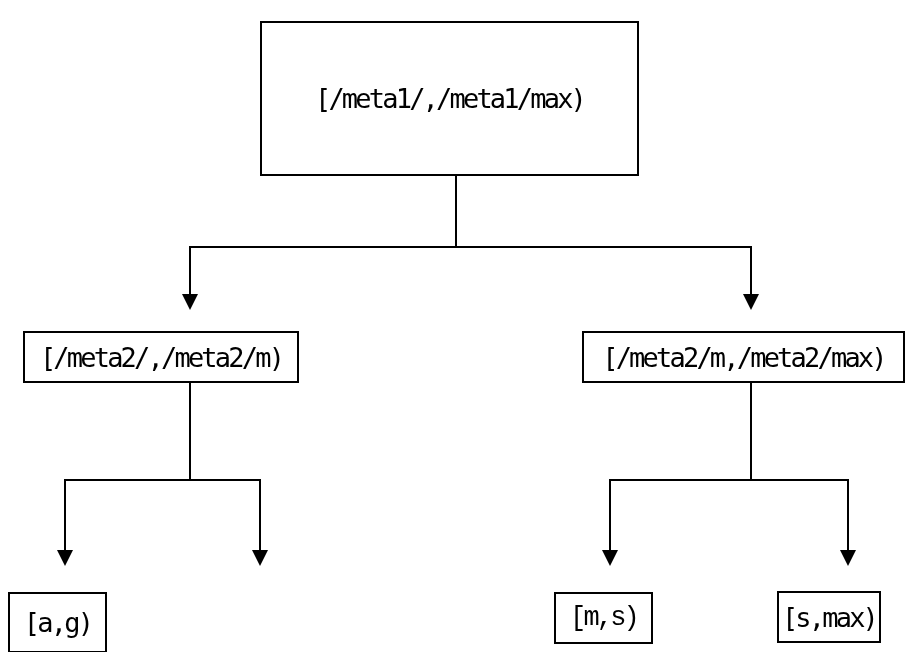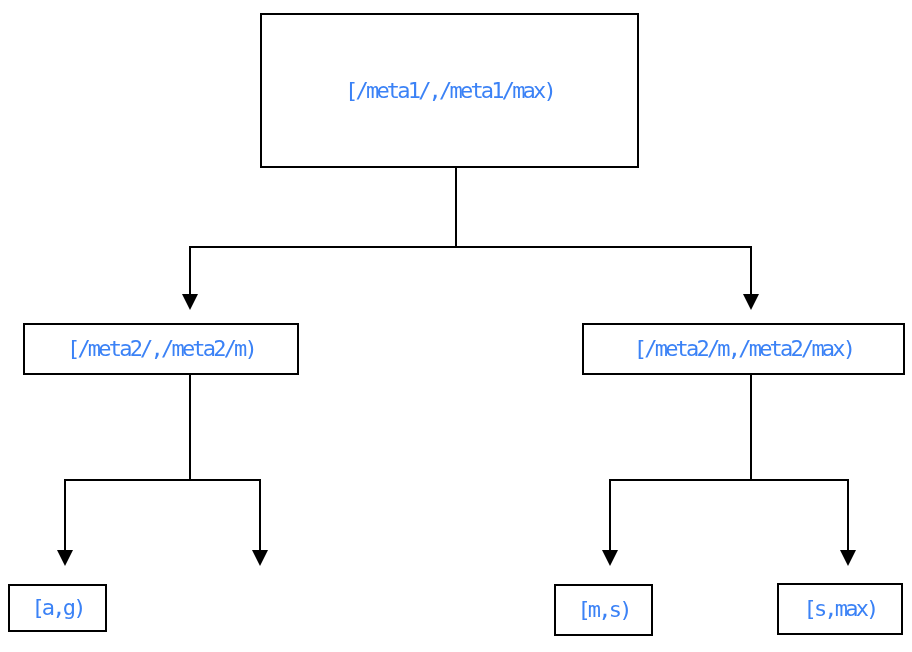--- a/index.html
+++ b/index.html
@@ -23,33 +23,34 @@
     height: 652px;
   }
   .node {
     position: absolute;
     box-sizing: border-box;
     border: 2px solid #000000;
     background: #ffffff;
     display: flex;
     align-items: center;
     justify-content: center;
-    color: #3b82f6;
-    font-size: 22px;
+    color: #000000;
+    font-size: 27px;
     letter-spacing: -2.8px;
     white-space: pre;
     line-height: 1;
+    margin-top: 8px;
   }
   .node-root       { left: 260px; top: 13px;  width: 379px; height: 155px; }
   .node-left-child { left: 23px;  top: 323px; width: 276px; height: 52px;  }
   .node-right-child{ left: 582px; top: 323px; width: 323px; height: 52px; align-items: center;  }
-  .node-leaf-ag    { left: 8px;   top: 584px; width: 99px;  height: 48px;  }
+  .node-leaf-ag    { left: 8px;   top: 584px; width: 99px;  height: 61px;  }
   .node-leaf-gm    { left: 204px; top: 584px; width: 98px;  height: 52px;  }
-  .node-leaf-ms    { left: 554px; top: 584px; width: 99px;  height: 52px;  }
-  .node-leaf-smax  { left: 777px; top: 583px; width: 126px; height: 52px;  }
+  .node-leaf-ms    { left: 554px; top: 584px; width: 99px;  height: 52px; font-family: Liberation Mono, monospace;  }
+  .node-leaf-smax  { left: 777px; top: 583px; width: 104px; height: 52px;  }
 </style>
 </head>
 <body>
 
 <div class="canvas">
 
   <svg class="edges" viewBox="0 0 912 652" xmlns="http://www.w3.org/2000/svg" stroke="#000000" stroke-width="2" fill="#000000">
 
     <line x1="456" y1="168" x2="456" y2="247"></line>
     <line x1="190" y1="247" x2="751" y2="247"></line>

